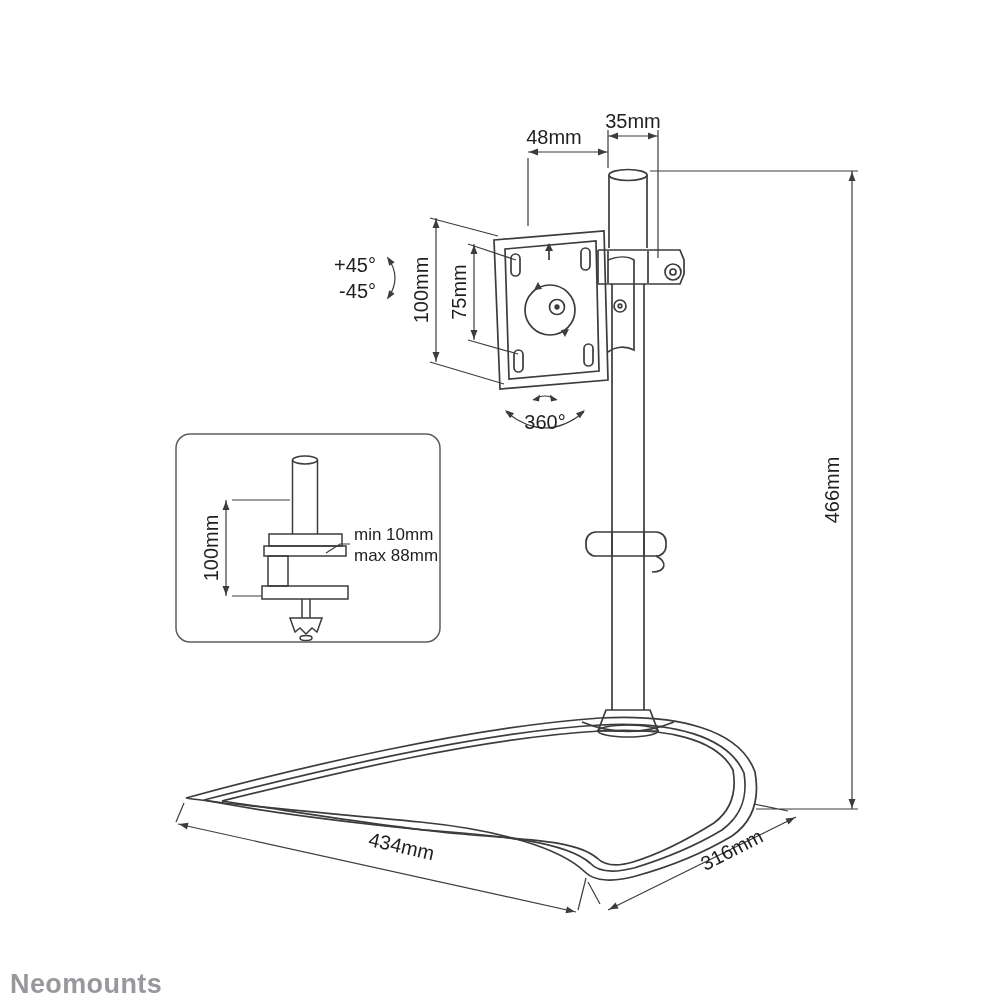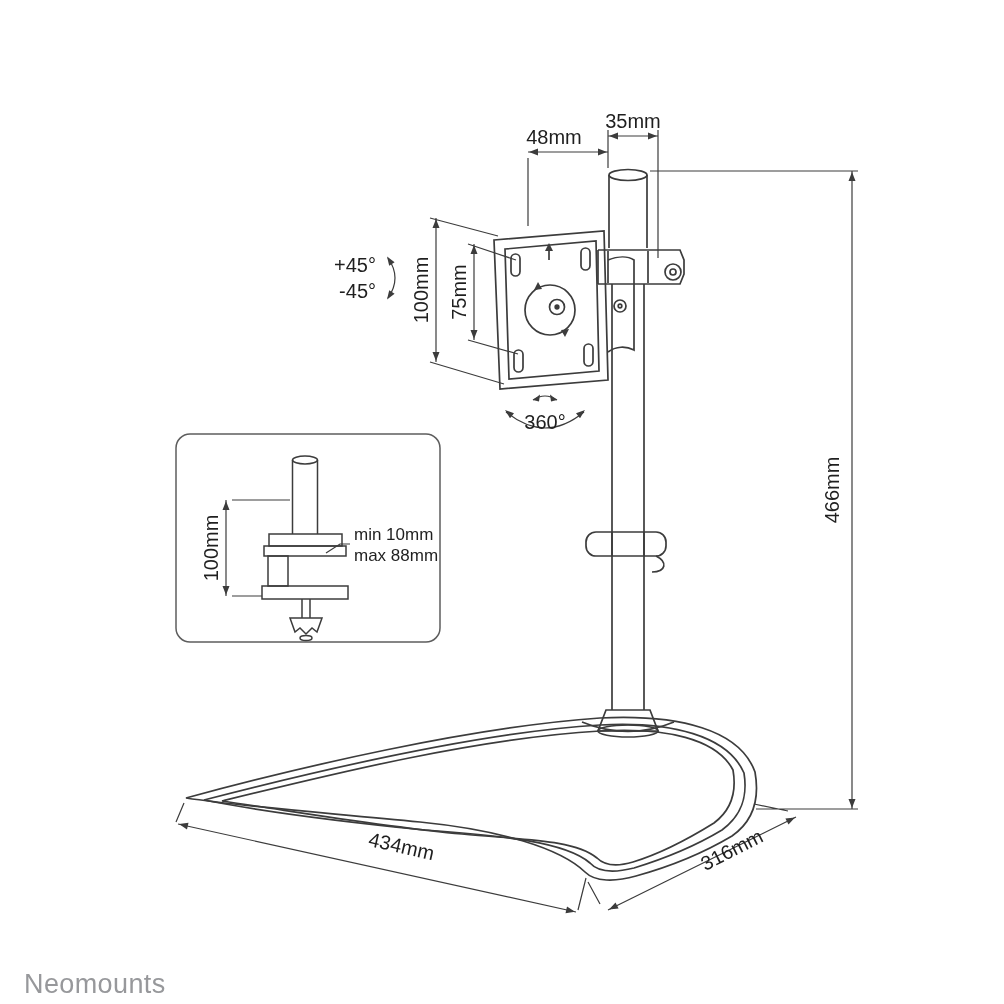--- a/index.html
+++ b/index.html
@@ -13,24 +13,25 @@
   }
   svg { display:block; }
   svg text {
     font-family:"Liberation Sans", sans-serif;
     fill:#1f1f1f;
     font-size:20px;
   }
   svg text.small { font-size:17px; }
   .brand {
     position:absolute;
-    left:24px; bottom:14px;
+    left:10px; bottom:14px;
     font-size:27px;
     color:#97989b;
     letter-spacing:0.4px;
+    font-weight:bold;
   }
 </style>
 </head>
 <body>
 
 <div class="canvas">
 
 <svg width="1004" height="1004" viewBox="0 0 1004 1004">
 
   <g stroke="#3c3c3c" stroke-width="1.7" fill="none">

